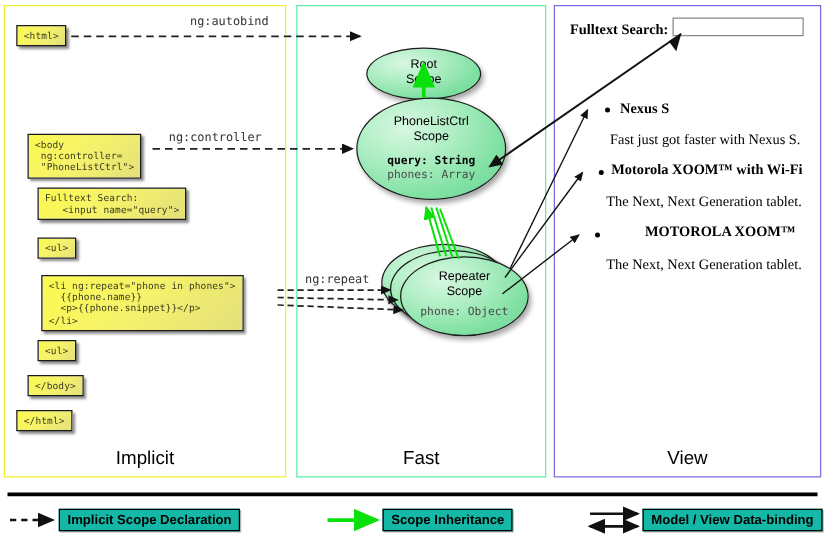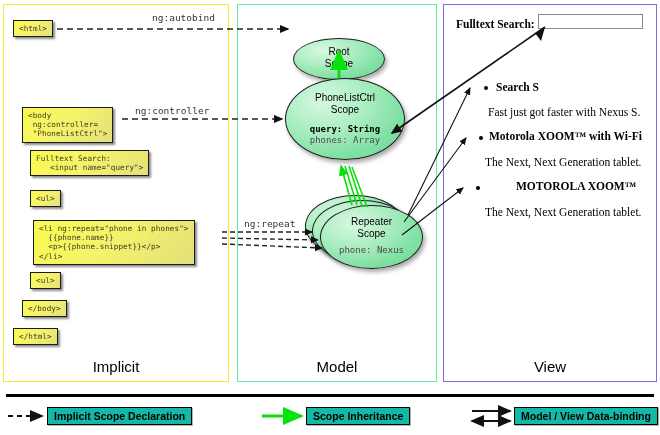--- a/index.html
+++ b/index.html
@@ -94,21 +94,21 @@
 </style>
 </head>
 <body>
 
 <div id="stage">
 
   <div class="panel" id="panel-template">
     <div class="panel-title">Implicit</div>
   </div>
   <div class="panel" id="panel-model">
-    <div class="panel-title">Model</div>
+    <div class="panel-title">Fast</div>
   </div>
   <div class="panel" id="panel-view">
     <div class="panel-title">View</div>
   </div>
 
   <div class="codebox" id="box-html">&lt;html&gt;</div>
   <div class="codebox" id="box-body">&lt;body
  ng:controller=
  "PhoneListCtrl"&gt;</div>
   <div class="codebox" id="box-search">Fulltext Search:
@@ -135,29 +135,29 @@
       <div class="g">phones: Array</div>
     </div>
   </div>
 
   <div class="rep" id="rep-back"></div>
   <div class="rep" id="rep-mid"></div>
   <div class="scope" id="scope-rep">
     <div class="nm"><span>Repeater</span><br>
     <span>Scope</span></div>
     <div class="props">
-      <div class="g">phone: Nexus</div>
+      <div class="g">phone: Object</div>
     </div>
   </div>
 
   <div id="view-label">Fulltext Search:</div>
   <input id="view-input" type="text" value="" style="">
 
   <div class="v-bullet" style="left:484px;top:86px;"></div>
-  <div class="v-item v-name" style="left:496px;top:81px;">Search S</div>
+  <div class="v-item v-name" style="left:496px;top:81px;">Nexus S</div>
   <div class="v-item" style="left:488px;top:106px;">Fast just got faster with Nexus S.</div>
 
   <div class="v-bullet" style="left:479px;top:136px;"></div>
   <div class="v-item v-name" style="left:489px;top:130px;">Motorola XOOM™  with Wi-Fi</div>
   <div class="v-item" style="left:485px;top:156px;">The Next, Next Generation tablet.</div>
 
   <div class="v-bullet" style="left:476px;top:186px;"></div>
   <div class="v-item v-name" style="left:516px;top:180px;">MOTOROLA XOOM™</div>
   <div class="v-item" style="left:485px;top:206px;">The Next, Next Generation tablet.</div>
 

